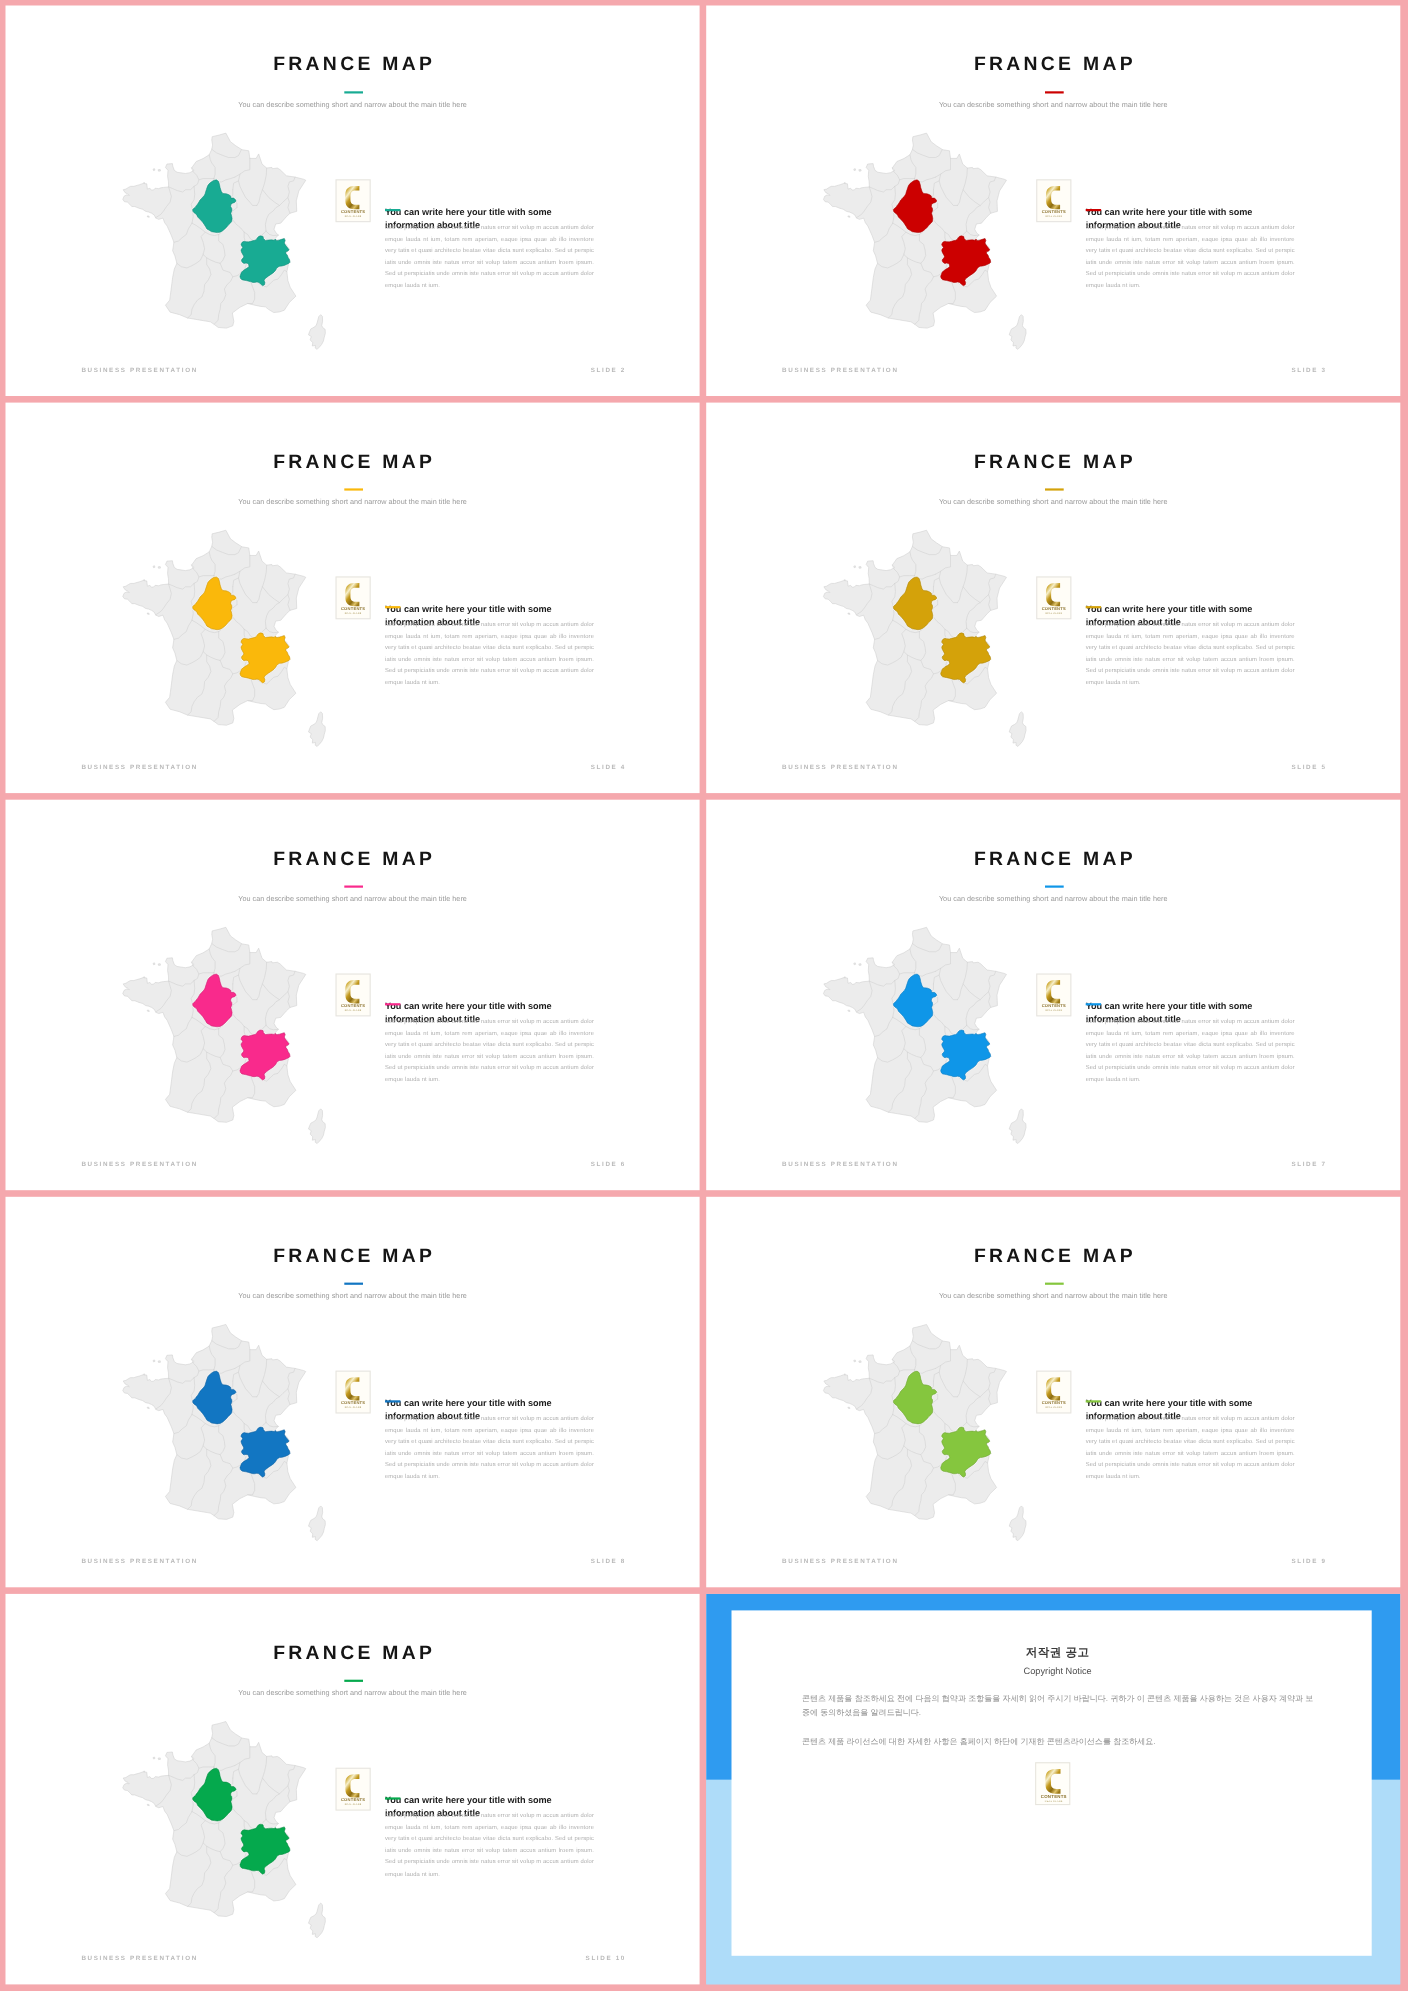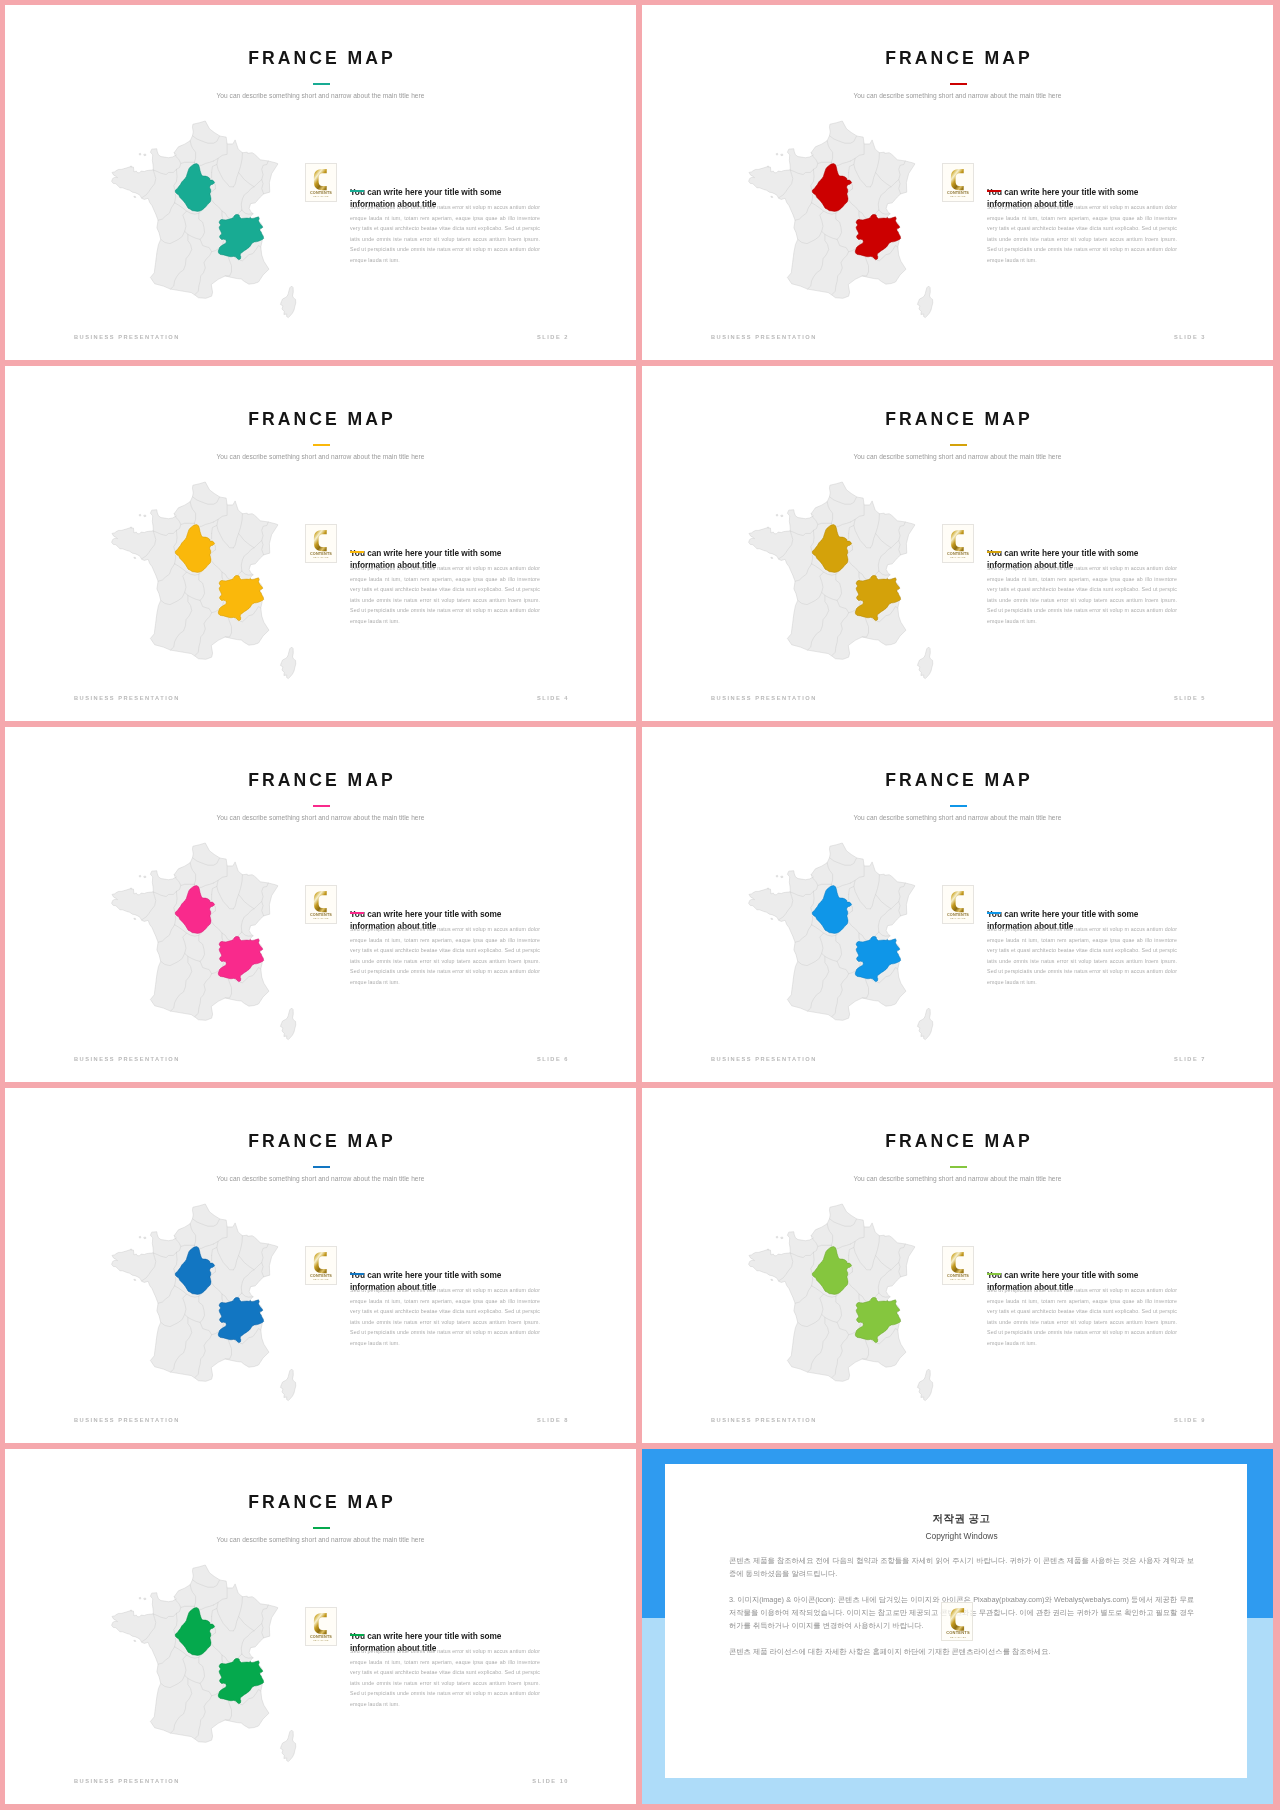--- a/index.html
+++ b/index.html
@@ -50,21 +50,21 @@
     fill:#8d7430;text-anchor:middle;letter-spacing:.2px;}
   .logo-t{font-family:"Liberation Sans",sans-serif;font-size:2.1px;
     fill:#a3904f;text-anchor:middle;letter-spacing:.35px;}
 
   
   .copyright{background:#aedcf9;}
   .cr-bg-top{position:absolute;left:0;top:0;right:0;height:169px;}
   .cr-bg-bottom{position:absolute;left:0;top:169px;right:0;bottom:0;}
   .cr-card{position:absolute;left:23px;top:15px;right:26px;bottom:26px;background:#fff;
     padding:0 53px 0 64px;box-sizing:border-box;}
-  .cr-t1{text-align:center;font-size:10.5px;font-weight:bold;color:#3a3a3a;padding-top:48px;
+  .cr-t1{text-align:center;font-size:10.5px;font-weight:bold;color:#3a3a3a;padding-top:31px;
     letter-spacing:.4px;}
   .cr-t2{text-align:center;font-size:8.4px;color:#4d4d4d;margin-top:5px;}
   .cr-paras{margin-top:13px;}
   .cr-p{font-size:7.3px;color:#8d8d8d;line-height:1.79;margin:0 0 13px 0;text-align:justify;}
   .cr-wm{position:absolute;left:299px;top:153px;width:32px;height:39px;
     border:1px solid rgba(225,222,215,.8);background:rgba(255,253,247,.72);box-sizing:border-box;overflow:hidden;}
 
 </style>
 </head>
 <body>
@@ -685,24 +685,23 @@
     <div class="p-body">Sed ut perspiciatis unde omnis iste natus error sit volup m accus antium dolor emque lauda nt ium, totam rem aperiam, eaque ipsa quae ab illo inventore very tatis et quasi architecto beatae vitae dicta sunt explicabo.  Sed ut perspic iatis unde omnis iste natus error sit volup tatem accus antium lroem ipsum. Sed ut perspiciatis unde omnis iste natus error sit volup m accus antium dolor emque lauda nt ium.</div>
   </div>
   <div class="s-foot l">BUSINESS PRESENTATION</div>
   <div class="s-foot r">SLIDE 10</div>
 </div>
     <div class="slide copyright">
   <div class="cr-bg-top" style="background: rgb(47, 155, 240);"></div>
   <div class="cr-bg-bottom" style="background: rgb(174, 220, 249);"></div>
   <div class="cr-card">
     <div class="cr-t1">저작권 공고</div>
-    <div class="cr-t2">Copyright Windows</div>
+    <div class="cr-t2">Copyright Notice</div>
     <div class="cr-paras">
           <p class="cr-p">콘텐츠 제품을 참조하세요 전에 다음의 협약과 조항들을 자세히 읽어 주시기 바랍니다. 귀하가 이 콘텐츠 제품을 사용하는 것은 사용자 계약과 보증에 동의하셨음을 알려드립니다.</p>
-          <p class="cr-p">3. 이미지(image) &amp; 아이콘(icon): 콘텐츠 내에 담겨있는 이미지와 아이콘은 Pixabay(pixabay.com)와 Webalys(webalys.com) 등에서 제공한 무료 저작물을 이용하여 제작되었습니다. 이미지는 참고로만 제공되고 콘텐츠와는 무관합니다. 이에 관한 권리는 귀하가 별도로 확인하고 필요할 경우 허가를 취득하거나 이미지를 변경하여 사용하시기 바랍니다.</p>
           <p class="cr-p">콘텐츠 제품 라이선스에 대한 자세한 사항은 홈페이지 하단에 기재한 콘텐츠라이선스를 참조하세요.</p>
         </div>
   </div>
   <div class="cr-wm">
     <svg viewBox="0 0 32 39" width="32" height="39">
       <path class="logo-c" d="M22.1 5.1 L17.6 5.1 C14.0 5.1 11.3 6.2 9.8 8.4 C8.7 10.1 8.4 12.2 8.4 14.8 L8.4 18.3 C8.4 20.9 8.8 23.0 9.9 24.6 C11.4 26.7 14.0 27.7 17.6 27.7 L22.1 27.7 L22.1 23.3 L18.4 23.3 C16.2 23.3 14.9 22.8 14.2 21.6 C13.6 20.7 13.4 19.5 13.4 18.0 L13.4 15.1 C13.4 13.5 13.6 12.3 14.2 11.4 C14.9 10.2 16.2 9.6 18.4 9.6 L22.1 9.6 Z">C</path>
       <text class="logo-n" x="16" y="31.4">CONTENTS</text>
       <text class="logo-t" x="16" y="35.0">REAL CLASS</text>
     </svg>
   </div>

